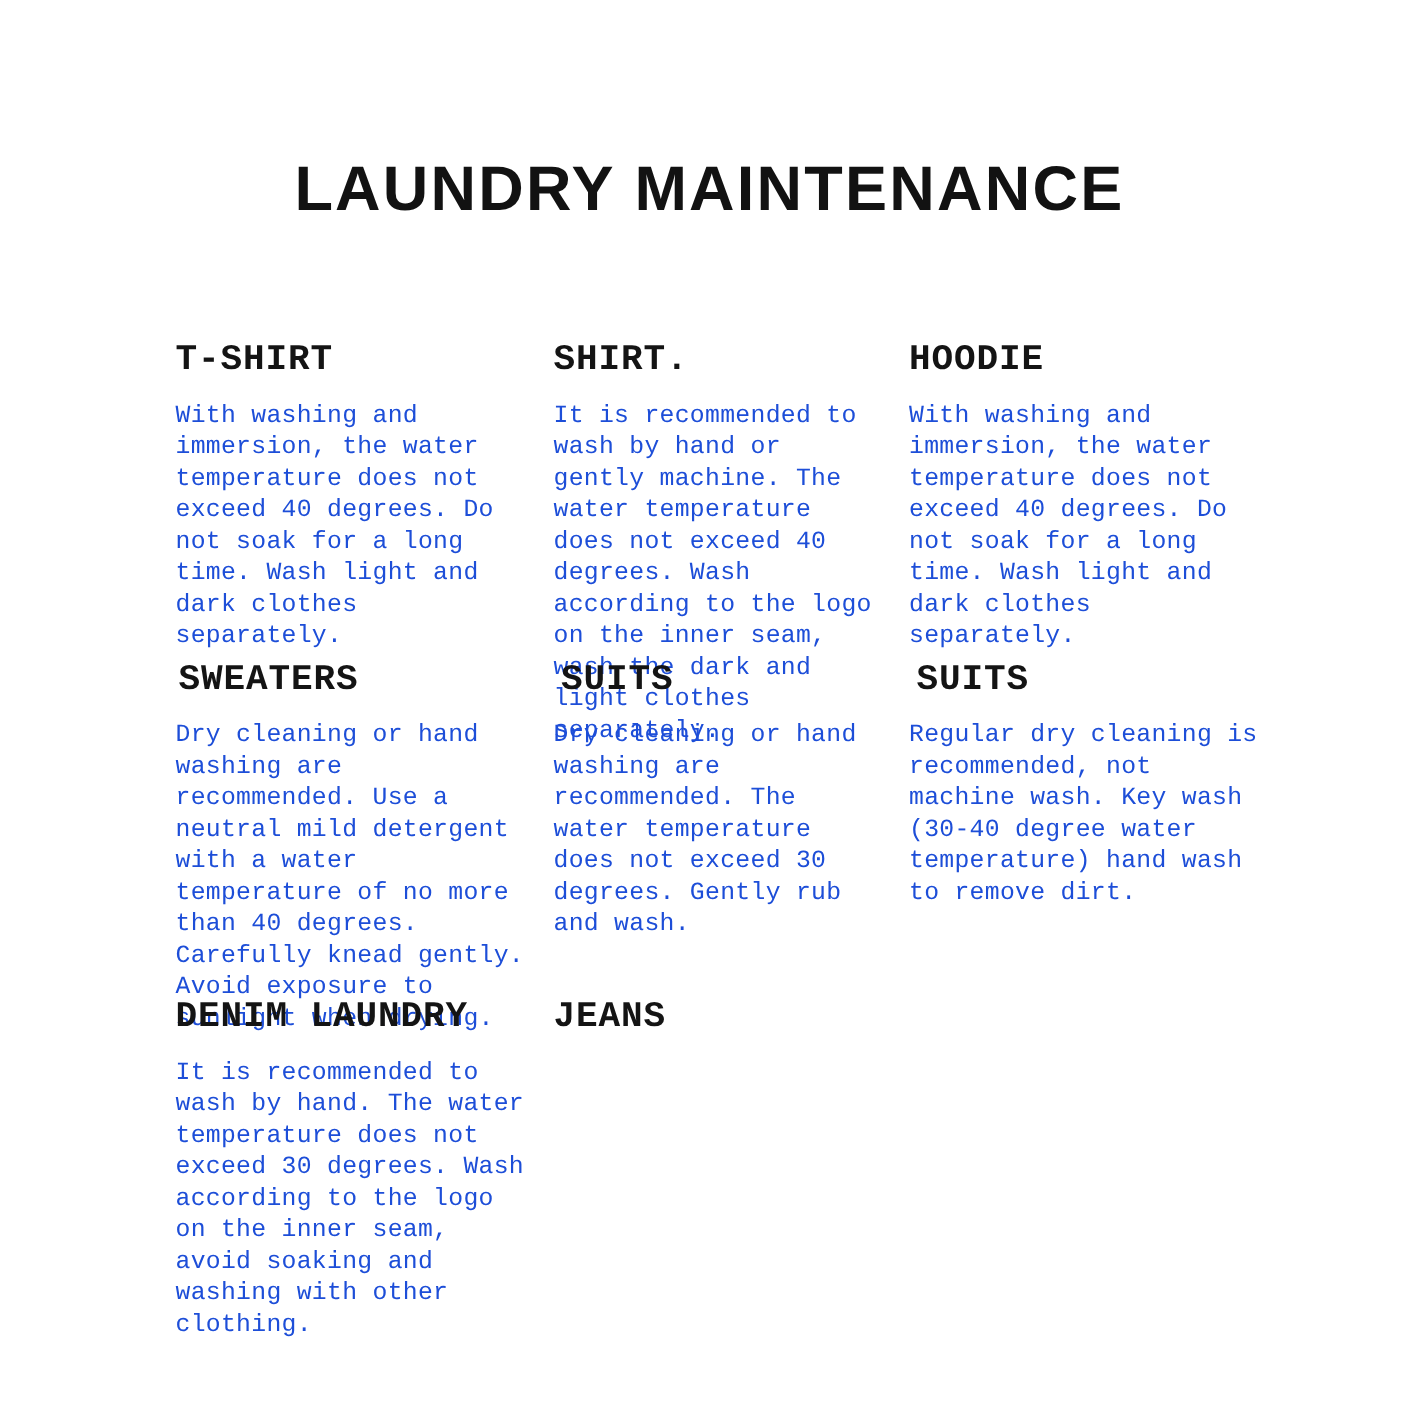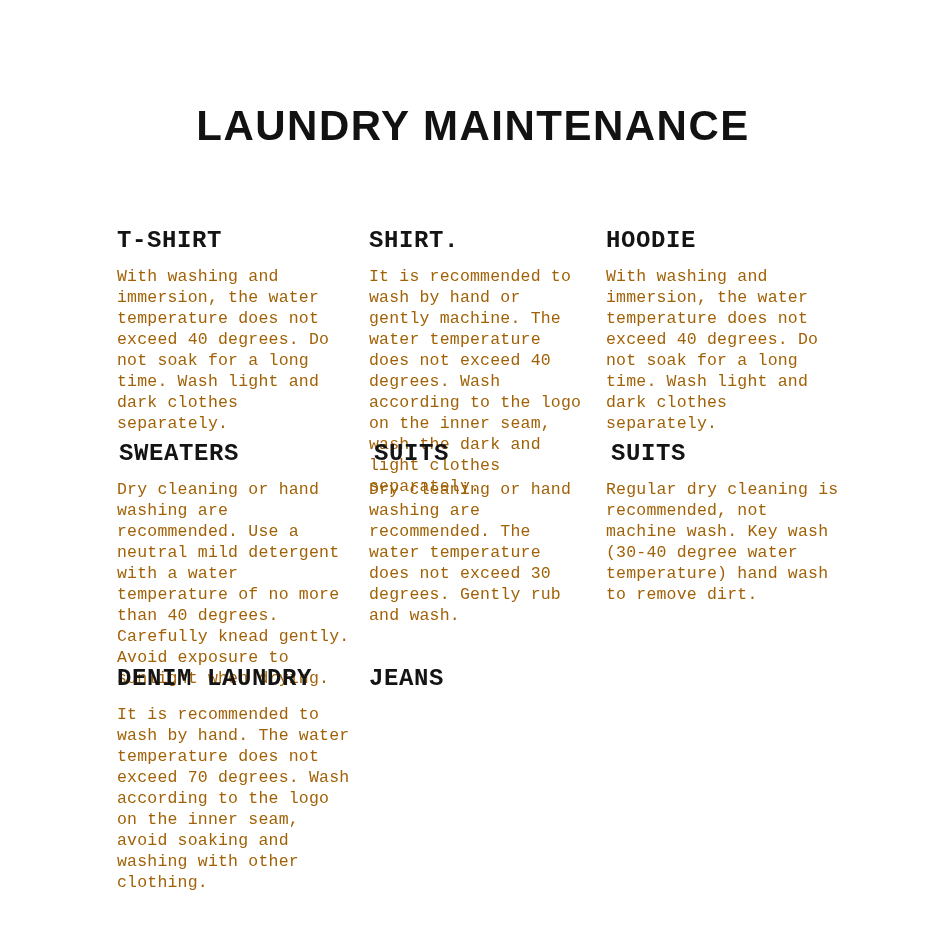--- a/index.html
+++ b/index.html
@@ -45,21 +45,21 @@
     margin-bottom: 11px;
     white-space: nowrap;
   }
   
   .card.row2-c1 .card-heading { padding-left: 2px; }
   .card.row2-c2 .card-heading, .card.row2-c3 .card-heading { padding-left: 5px; }
   .card-body {
     font-size: 16.5px;
     line-height: 21px;
     letter-spacing: 0.2px;
-    color: #a16207;
+    color: #1d4ed8;
   }
 </style>
 </head>
 <body>
 
 <h1 class="page-title">LAUNDRY MAINTENANCE</h1>
 
 <main class="sections-grid">
 
   <section class="card">
@@ -87,21 +87,21 @@
     <p class="card-body">Dry cleaning or hand washing are recommended. The water temperature does not exceed 30 degrees. Gently rub and wash.</p>
   </section>
 
   <section class="card row2-c3">
     <h2 class="card-heading">SUITS</h2>
     <p class="card-body">Regular dry cleaning is recommended, not machine wash. Key wash (30-40 degree water temperature) hand wash to remove dirt.</p>
   </section>
 
   <section class="card">
     <h2 class="card-heading">DENIM LAUNDRY</h2>
-    <p class="card-body">It is recommended to wash by hand. The water temperature does not exceed 70 degrees. Wash according to the logo on the inner seam, avoid soaking and washing with other clothing.</p>
+    <p class="card-body">It is recommended to wash by hand. The water temperature does not exceed 30 degrees. Wash according to the logo on the inner seam, avoid soaking and washing with other clothing.</p>
   </section>
 
   <section class="card">
     <h2 class="card-heading">JEANS</h2>
   </section>
 
 
 </main>
 
 </body></html>

